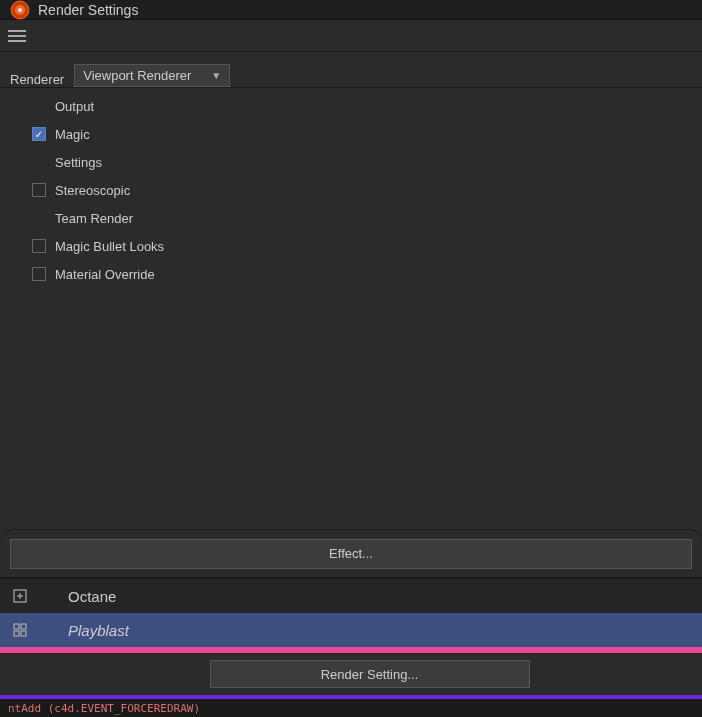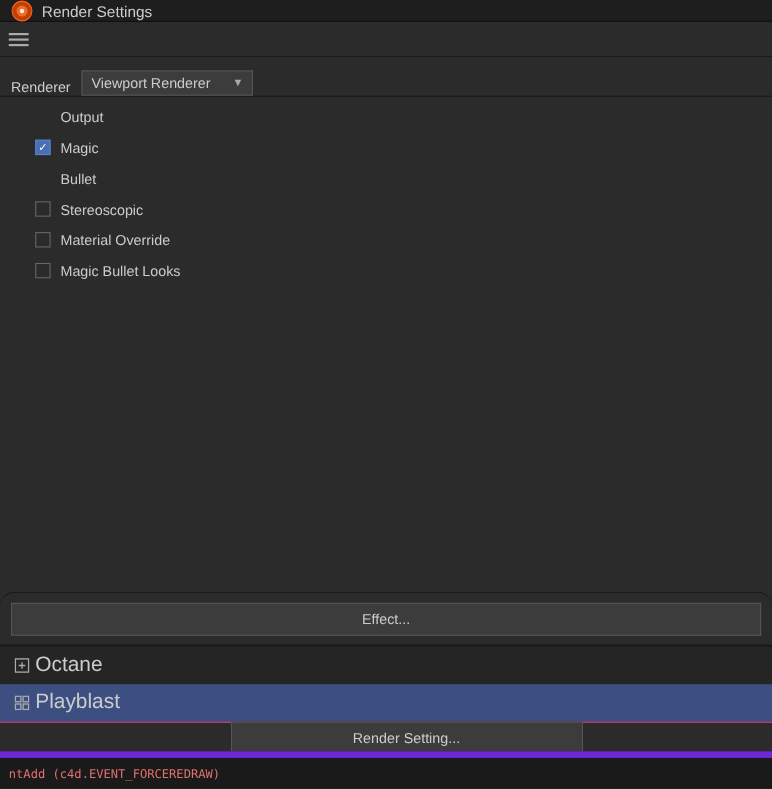--- a/index.html
+++ b/index.html
@@ -170,66 +170,68 @@
     }
     .bottom-item {
       display: flex;
       align-items: center;
       padding: 6px 8px;
       height: 34px;
       cursor: pointer;
     }
     .bottom-item.selected {
       background: #3d4f80;
+      font-style: italic;
     }
     .bottom-item-icon {
       width: 24px;
       display: flex;
       align-items: center;
       justify-content: center;
       color: #aaa;
       font-size: 11px;
       flex-shrink: 0;
     }
     .bottom-item-label {
       color: #cccccc;
-      font-size: 19px;
+      font-size: 15px;
+      margin-left: 36px;
     }
 
     
     .render-setting-row {
       background: #2b2b2b;
-      height: 27px;
-      display: flex;
-      align-items: center;
-      justify-content: center;
-      border-top: 1px solid #ec4899;
+      height: 48px;
+      display: flex;
+      align-items: center;
+      justify-content: center;
+      border-top: 6px solid #ec4899;
       padding-left: 37px;
     }
     .render-setting-btn {
       width: 320px;
       height: 28px;
       background: #3c3c3c;
       border: 1px solid #555;
       color: #cccccc;
       font-size: 13px;
       cursor: pointer;
       display: flex;
       align-items: center;
       justify-content: center;
     }
 
     
     .code-line {
       background: #1a1a1a;
-      height: 34px;
+      height: 22px;
       display: flex;
       align-items: center;
       padding: 0 8px;
-      border-top: 6px solid #6d28d9;
+      border-top: 4px solid #6d28d9;
     }
     .code-line-text {
       color: #e07070;
       font-size: 11px;
       font-family: monospace;
     }
 
     
     .full-layout {
       display: flex;
@@ -288,39 +290,43 @@
             <span class="nav-item-label">Output</span>
           </div>
           <div class="nav-item">
             <div class="checkbox-cell">
               <div class="checkbox checked"></div>
             </div>
             <span class="nav-item-label">Magic</span>
           </div>
           <div class="nav-item">
             <div class="no-checkbox"></div>
-            <span class="nav-item-label">Bullet</span>
+            <span class="nav-item-label">Settings</span>
           </div>
           <div class="nav-item">
             <div class="checkbox-cell">
               <div class="checkbox empty"></div>
             </div>
             <span class="nav-item-label">Stereoscopic</span>
           </div>
           <div class="nav-item">
+            <div class="no-checkbox"></div>
+            <span class="nav-item-label">Team Render</span>
+          </div>
+          <div class="nav-item">
+            <div class="checkbox-cell">
+              <div class="checkbox empty"></div>
+            </div>
+            <span class="nav-item-label">Magic Bullet Looks</span>
+          </div>
+          <div class="nav-item">
             <div class="checkbox-cell">
               <div class="checkbox empty"></div>
             </div>
             <span class="nav-item-label">Material Override</span>
-          </div>
-          <div class="nav-item">
-            <div class="checkbox-cell">
-              <div class="checkbox empty"></div>
-            </div>
-            <span class="nav-item-label">Magic Bullet Looks</span>
           </div>
         </div>
     </div>
 
     <div class="buttons-row">
       <div class="action-btn">
         <span>Effect...</span>
       </div>
     </div>
 

